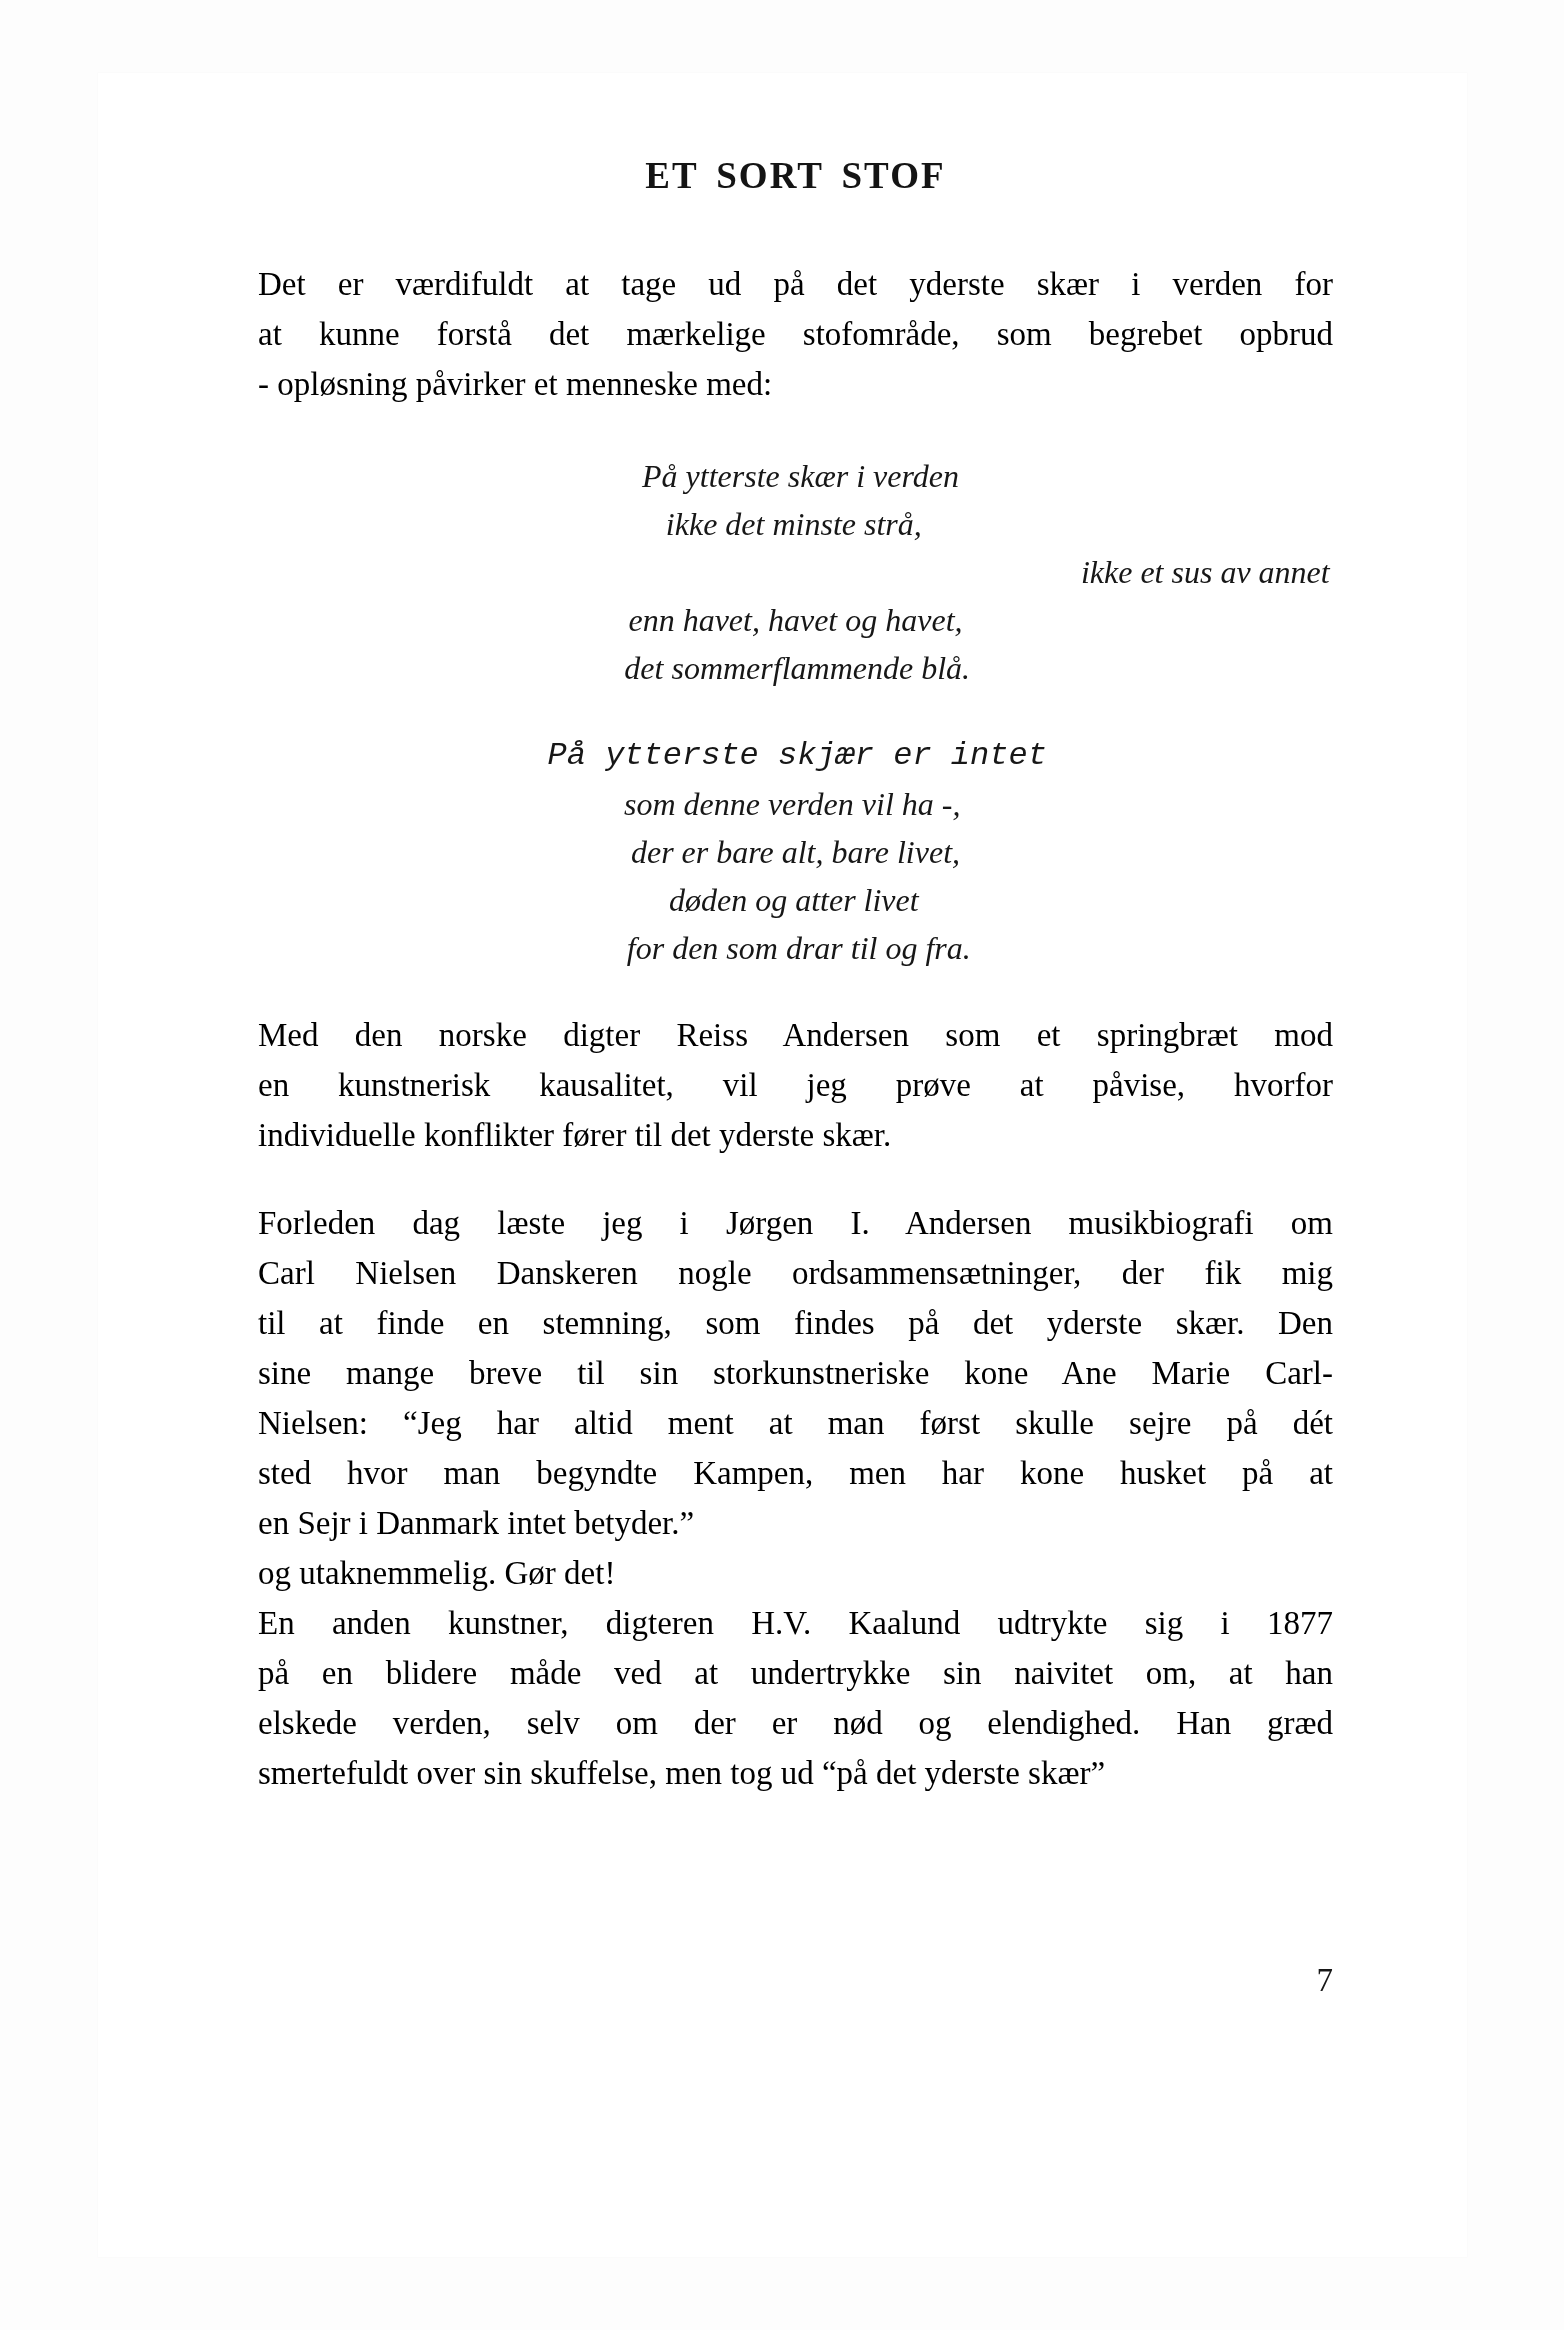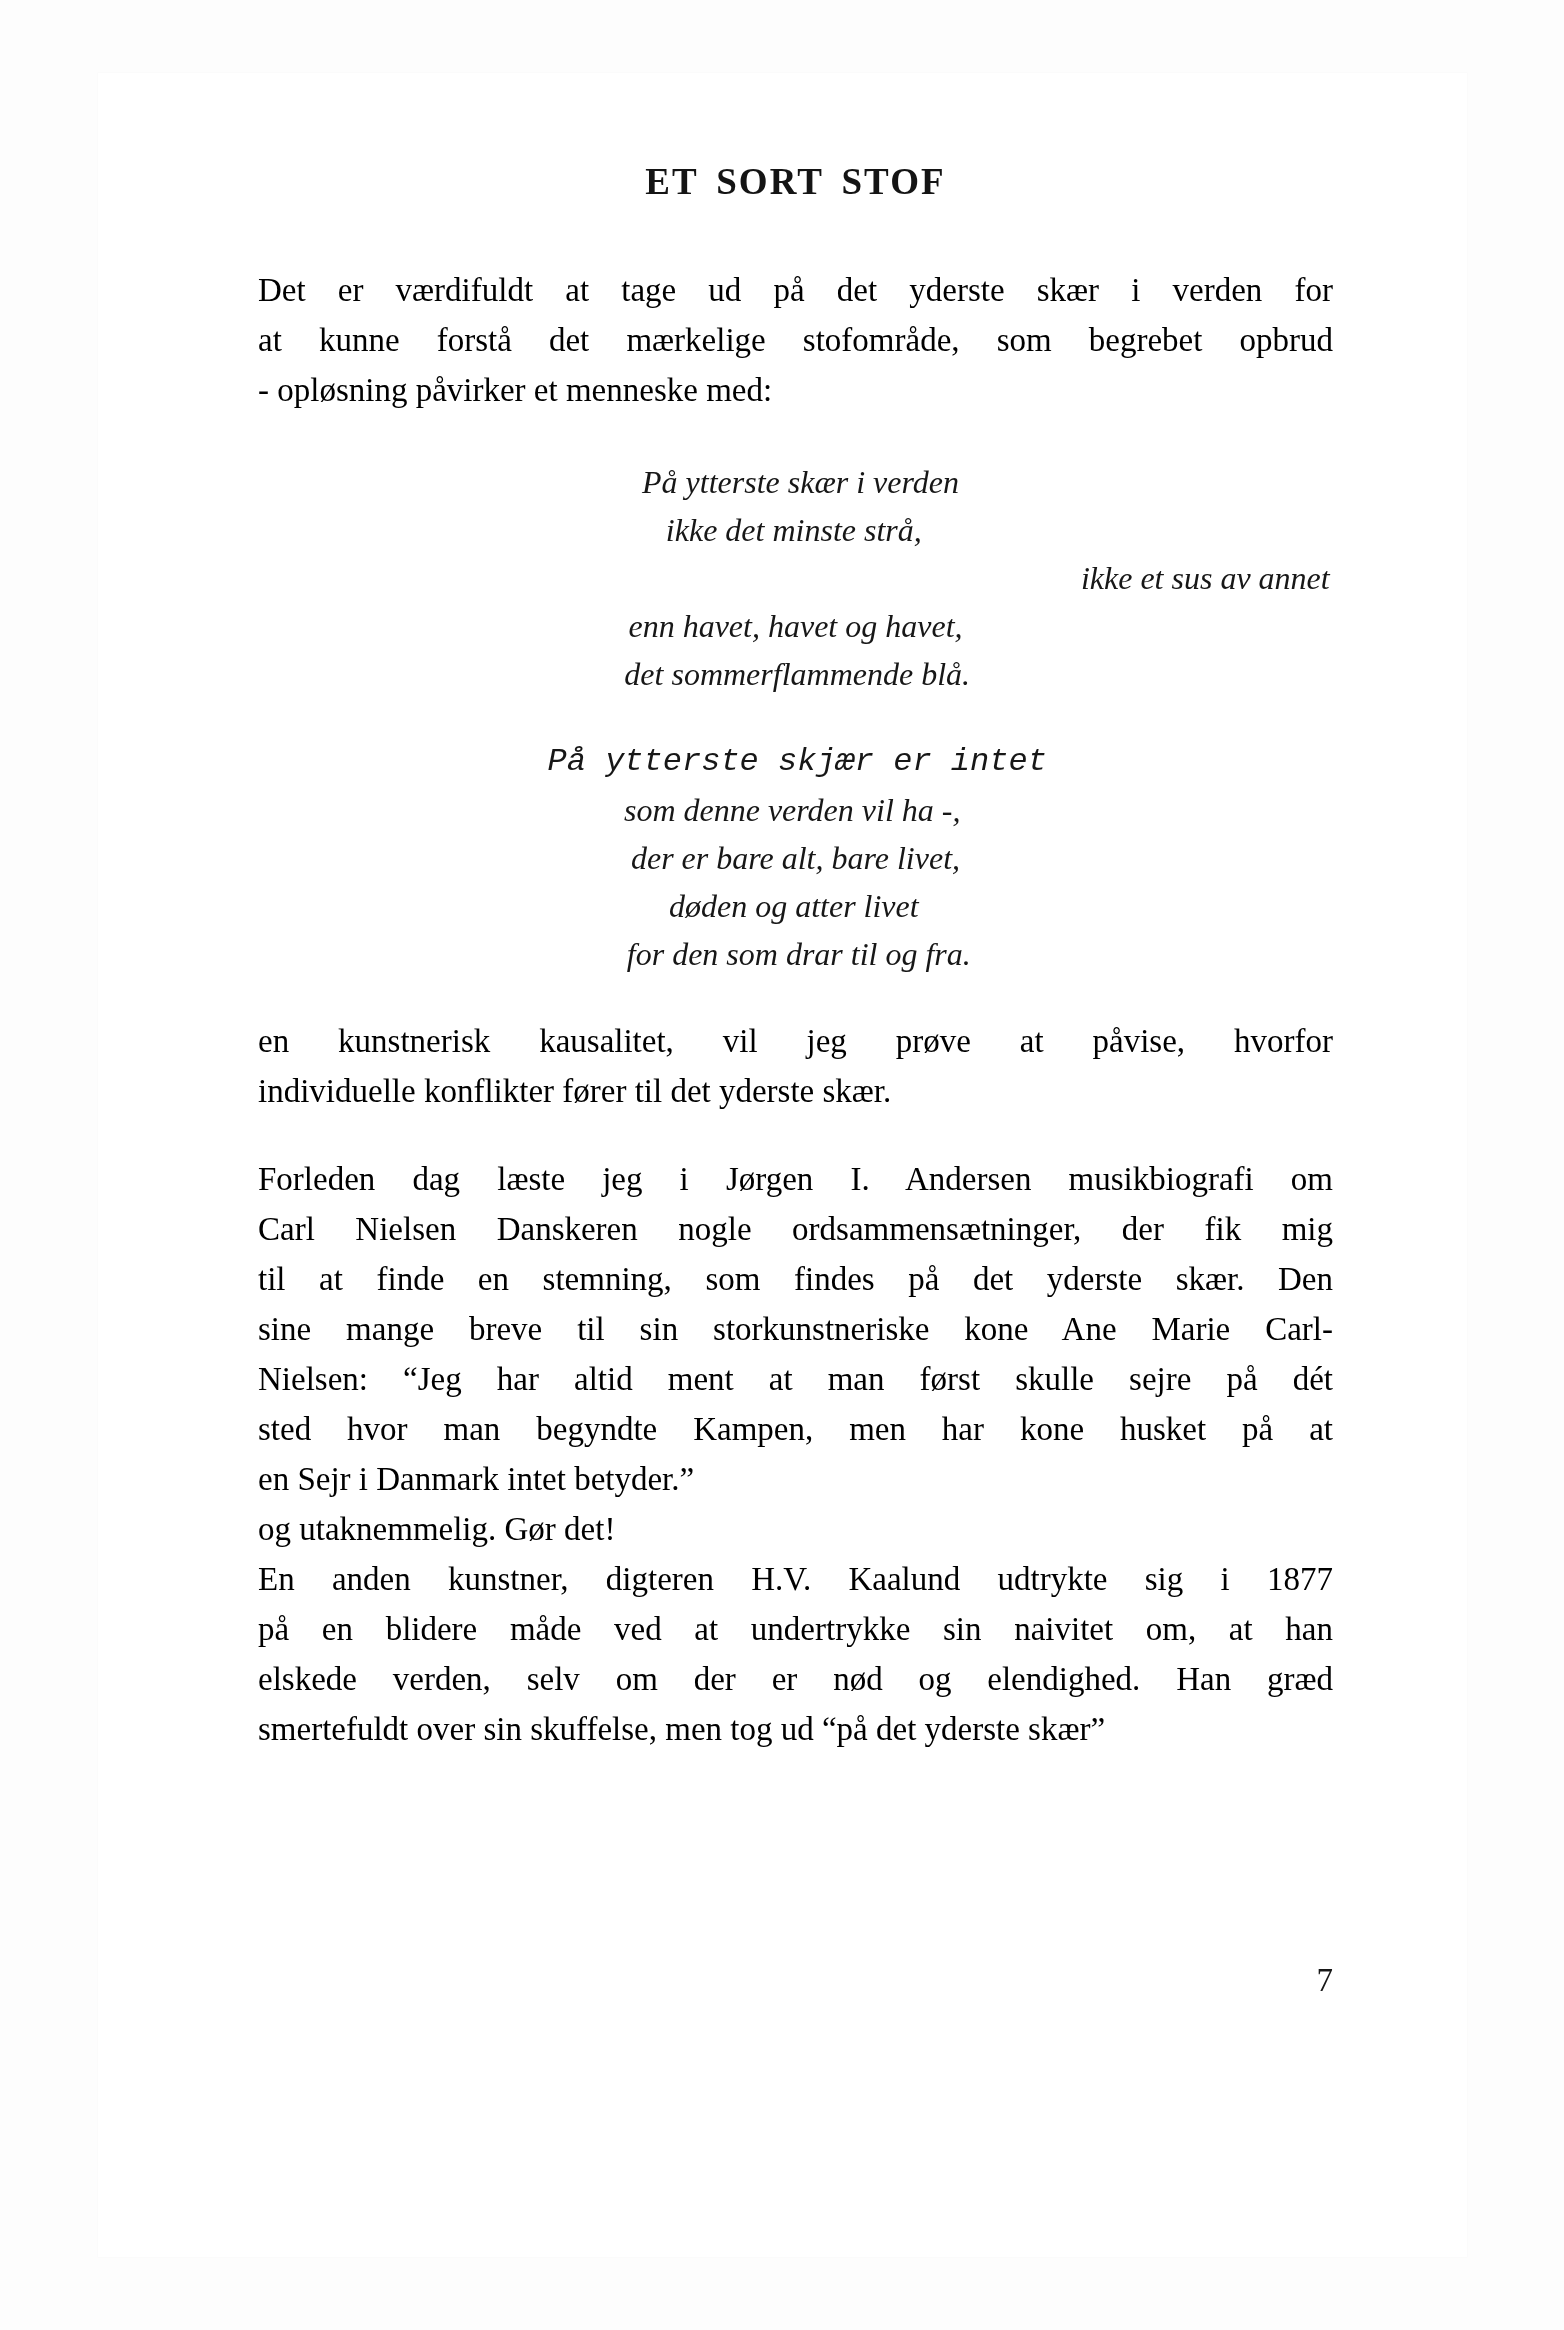--- a/index.html
+++ b/index.html
@@ -31,21 +31,21 @@
     width: 1369px;
     height: 2184px;
     background: #ffffff;
     box-shadow: 0 0 0 0.8px rgba(0,0,0,0.012);
   }
 
   
   #text-column {
     position: absolute;
     left: 258px;
-    top: 160px;
+    top: 154px;
     width: 1075px;
   }
 
   .page-title {
     text-align: center;
     font-weight: bold;
     font-size: 37px;
     letter-spacing: 2.1px;
     word-spacing: 6.7px;
     margin: 0 0 62px 0;
@@ -130,20 +130,21 @@
     <div class="stanza stanza-2">
       <span class="poem-line">På ytterste skjær er intet</span>
       <span class="poem-line">som denne verden vil ha -,</span>
       <span class="poem-line">der er bare alt, bare livet,</span>
       <span class="poem-line">døden og atter livet</span>
       <span class="poem-line">for den som drar til og fra.</span>
     </div>
   </div>
 
   <div class="line-block par-gap-lg">
+    <span class="jline">Med den norske digter Reiss Andersen som et springbræt mod</span>
     <span class="jline">en kunstnerisk kausalitet, vil jeg prøve at påvise, hvorfor</span>
     <span class="jline final">individuelle konflikter fører til det yderste skær.</span>
   </div>
 
   <div class="line-block par-gap-lg">
     <span class="jline">Forleden dag læste jeg i Jørgen I. Andersen musikbiografi om</span>
     <span class="jline">Carl Nielsen Danskeren nogle ordsammensætninger, der fik mig</span>
     <span class="jline">til at finde en stemning, som findes på det yderste skær. Den</span>
     <span class="jline">sine mange breve til sin storkunstneriske kone Ane Marie Carl-</span>
     <span class="jline">Nielsen: “Jeg har altid ment at man først skulle sejre på dét</span>

